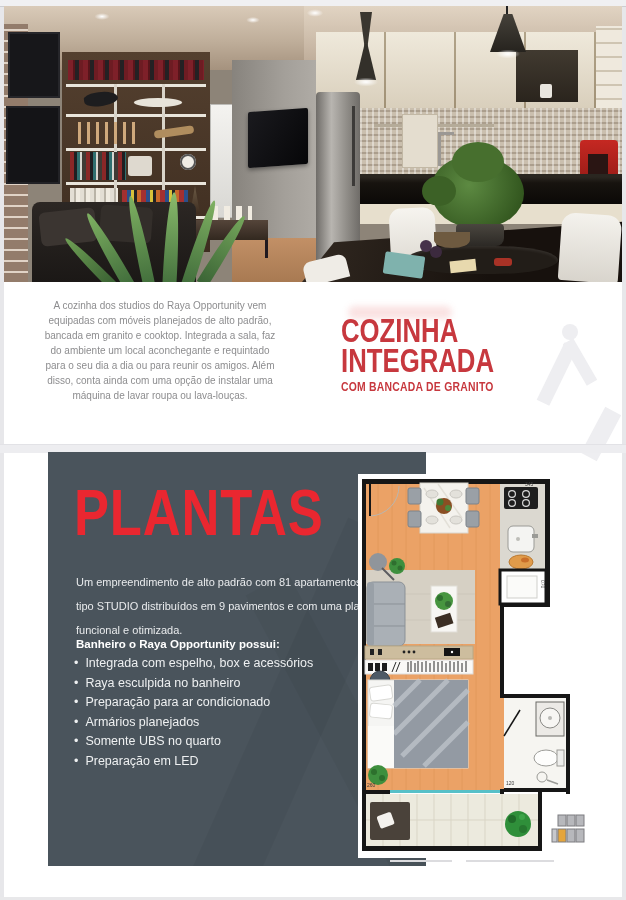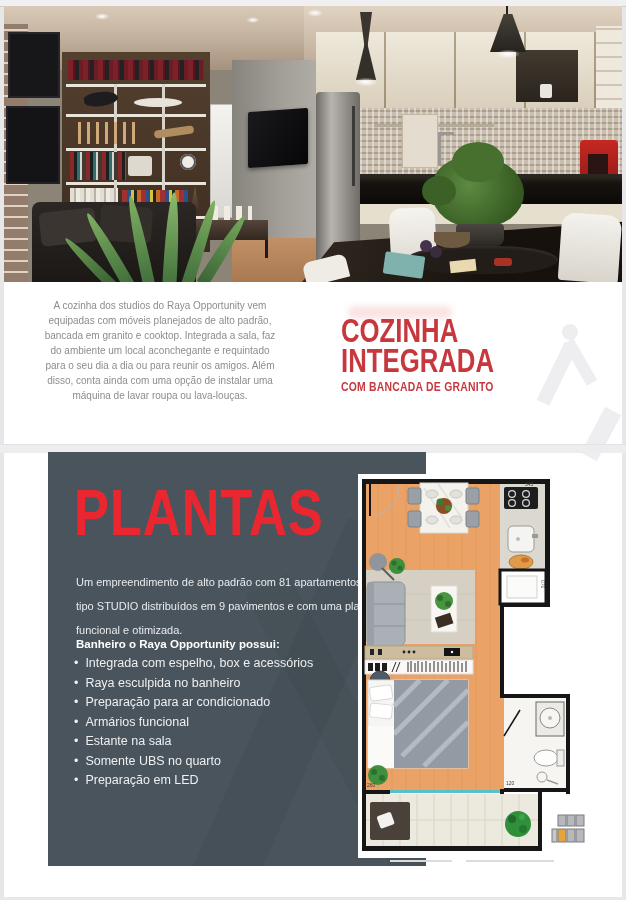--- a/index.html
+++ b/index.html
@@ -164,22 +164,21 @@
   <section class="panel">
     <div class="wm-dark1"></div>
     <div class="wm-dark2"></div>
     <h1>PLANTAS</h1>
     <p class="panel-intro">Um empreendimento de alto padrão com 81 apartamentos do tipo STUDIO distribuídos em 9 pavimentos e com uma planta funcional e otimizada.</p>
     <p class="feat-head">Banheiro o Raya Opportunity possui:</p>
     <ul class="feat-list">
       <li>Integrada com espelho, box e acessórios</li>
       <li>Raya esculpida no banheiro</li>
       <li>Preparação para ar condicionado</li>
-      <li>Armários funcional</li>
-      <li>Estante na sala</li>
+      <li>Armários planejados</li>
       <li>Somente UBS no quarto</li>
       <li>Preparação em LED</li>
     </ul>
   </section>
 
   <div class="plan-card">
     <svg width="212" height="384" viewBox="0 0 212 384">
 
       <rect x="0" y="0" width="212" height="384" fill="#ffffff"></rect>
       <rect x="6" y="9" width="140" height="308" fill="#eba266"></rect>

